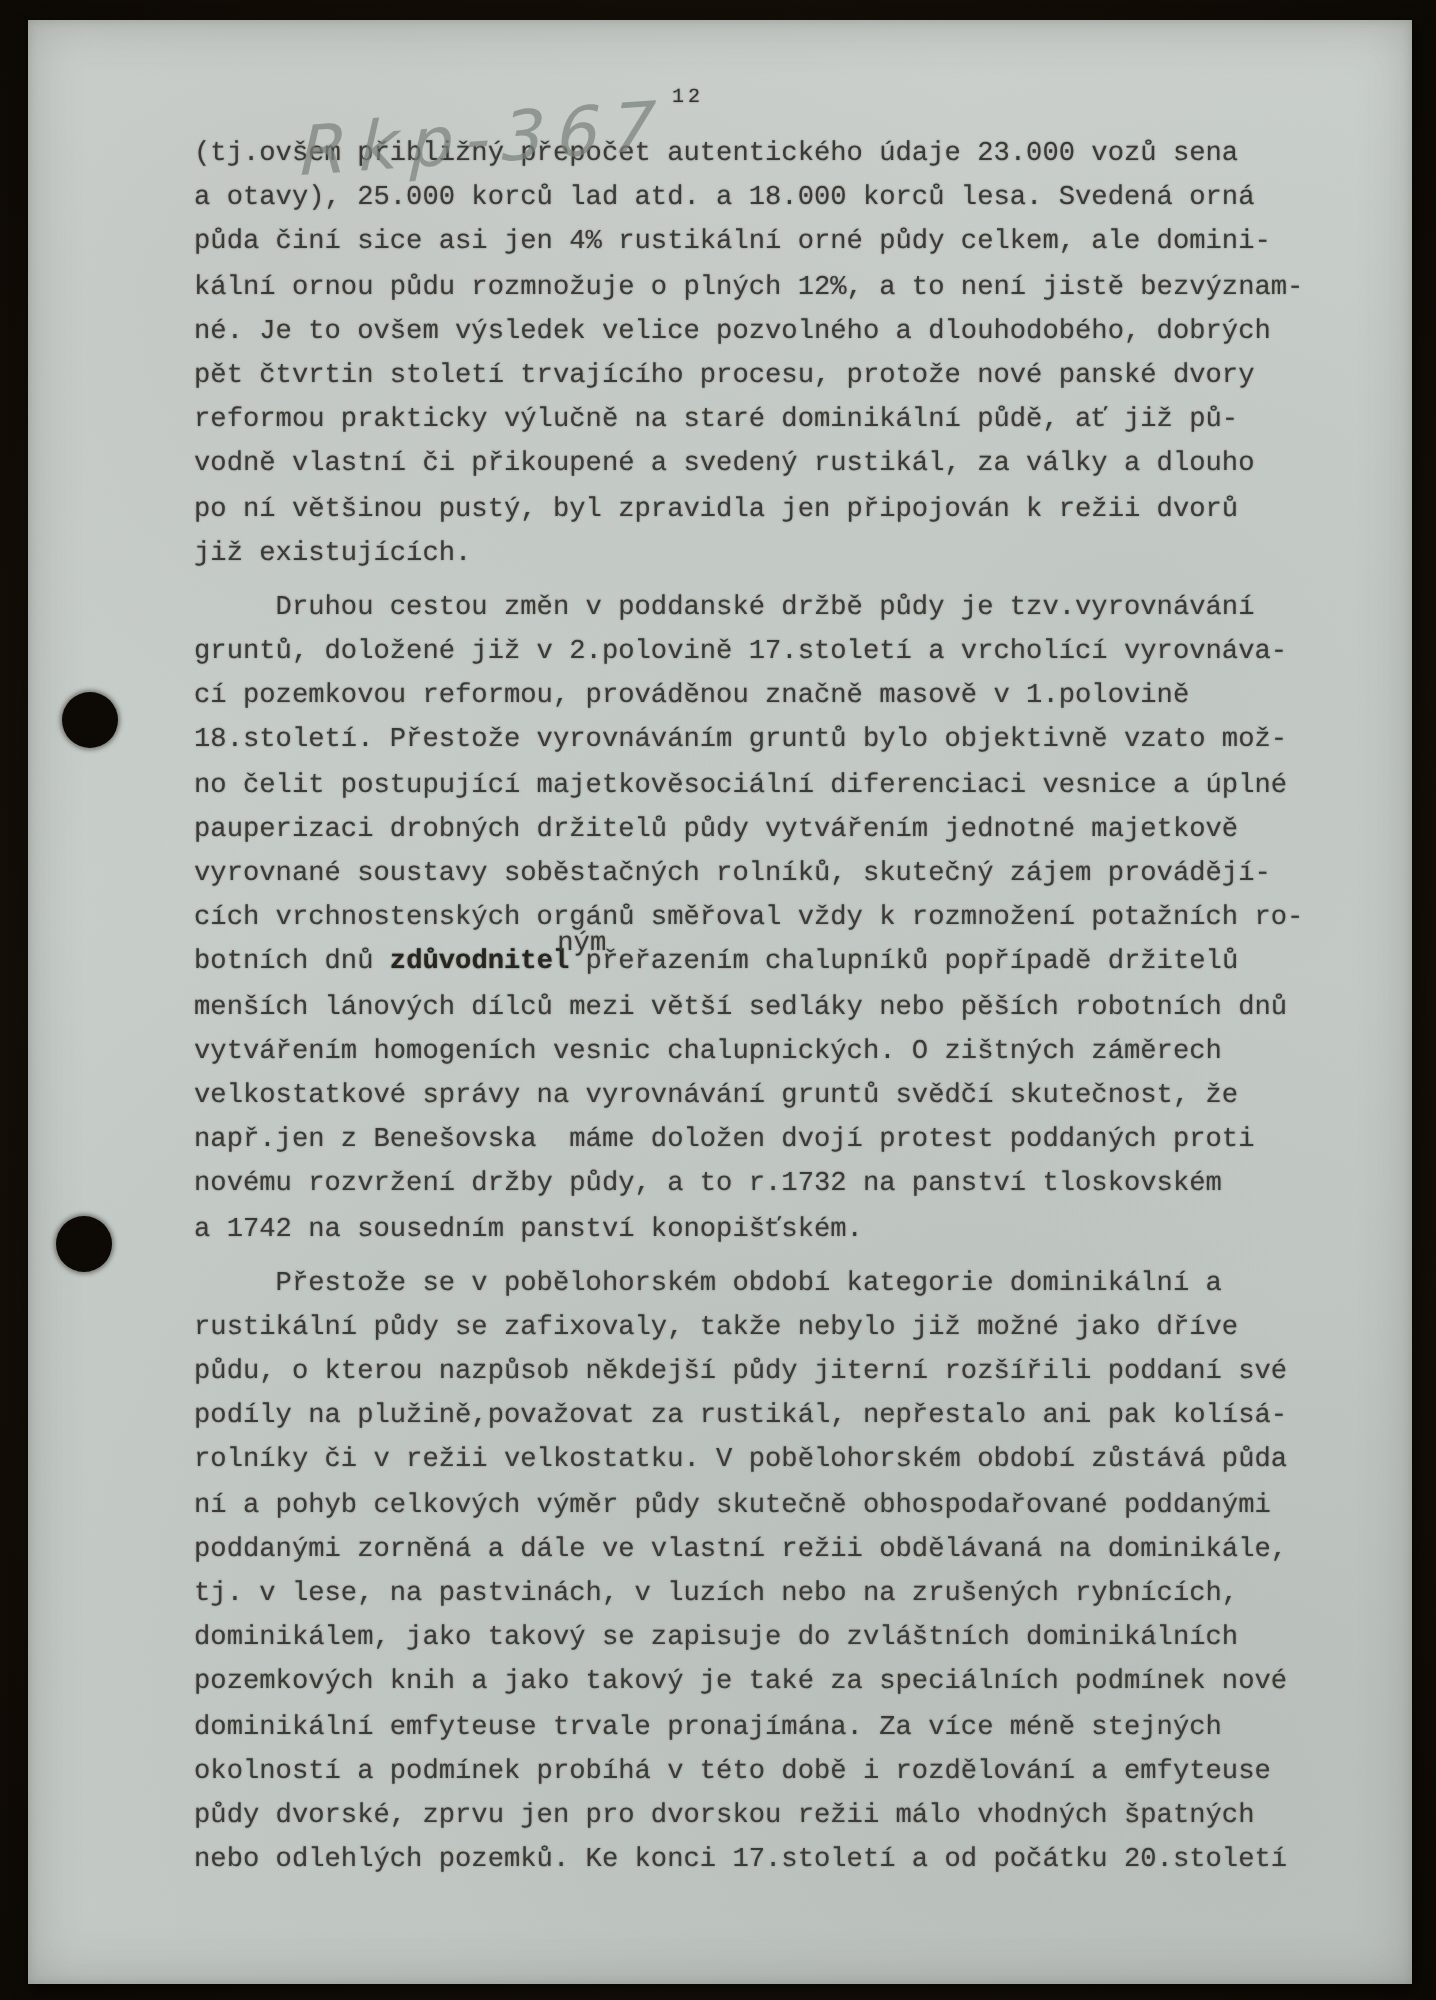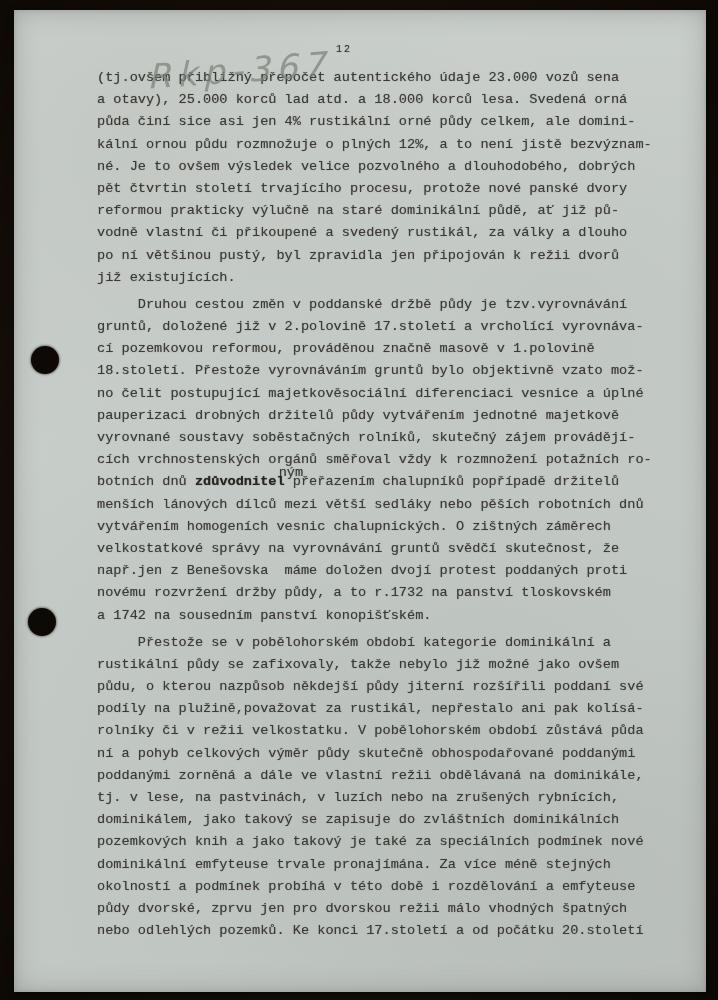--- a/index.html
+++ b/index.html
@@ -155,21 +155,21 @@
         <div class="line"><span class="seg-plain">botních dnů </span><span class="seg-bold">zdůvodnitel</span><span class="seg-insert">ným</span><span class="seg-plain">přeřazením chalupníků popřípadě držitelů</span></div>
         <div class="line">menších lánových dílců mezi větší sedláky nebo pěších robotních dnů</div>
         <div class="line">vytvářením homogeních vesnic chalupnických. O zištných záměrech</div>
         <div class="line">velkostatkové správy na vyrovnávání gruntů svědčí skutečnost, že</div>
         <div class="line">např.jen z Benešovska  máme doložen dvojí protest poddaných proti</div>
         <div class="line">novému rozvržení držby půdy, a to r.1732 na panství tloskovském</div>
         <div class="line">a 1742 na sousedním panství konopišťském.</div>
       </div>
       <div class="para">
         <div class="line">     Přestože se v pobělohorském období kategorie dominikální a</div>
-        <div class="line">rustikální půdy se zafixovaly, takže nebylo již možné jako ovšem</div>
+        <div class="line">rustikální půdy se zafixovaly, takže nebylo již možné jako dříve</div>
         <div class="line">půdu, o kterou nazpůsob někdejší půdy jiterní rozšířili poddaní své</div>
         <div class="line">podíly na plužině,považovat za rustikál, nepřestalo ani pak kolísá-</div>
         <div class="line">rolníky či v režii velkostatku. V pobělohorském období zůstává půda</div>
         <div class="line">ní a pohyb celkových výměr půdy skutečně obhospodařované poddanými</div>
         <div class="line">poddanými zorněná a dále ve vlastní režii obdělávaná na dominikále,</div>
         <div class="line">tj. v lese, na pastvinách, v luzích nebo na zrušených rybnících,</div>
         <div class="line">dominikálem, jako takový se zapisuje do zvláštních dominikálních</div>
         <div class="line">pozemkových knih a jako takový je také za speciálních podmínek nové</div>
         <div class="line">dominikální emfyteuse trvale pronajímána. Za více méně stejných</div>
         <div class="line">okolností a podmínek probíhá v této době i rozdělování a emfyteuse</div>

